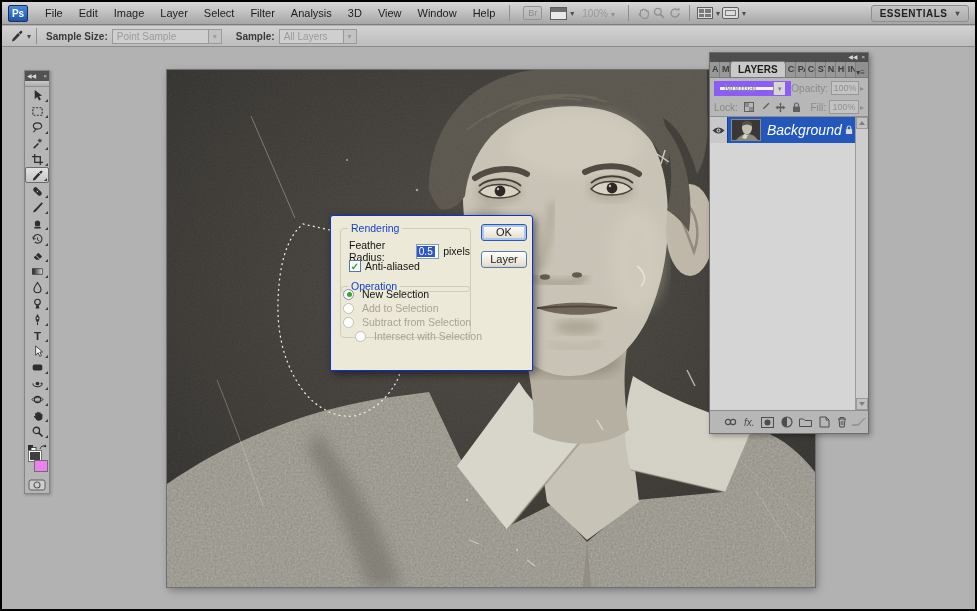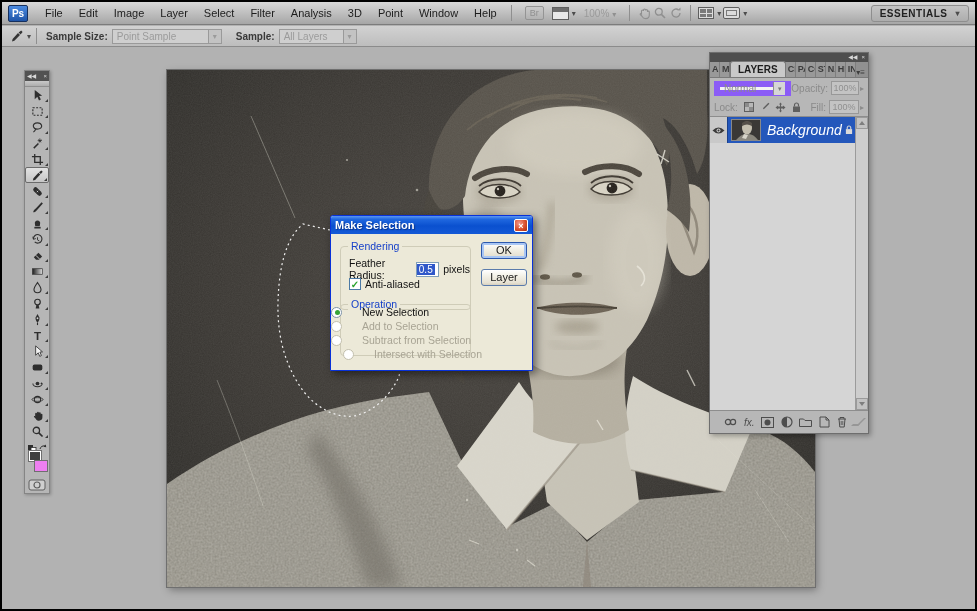--- a/index.html
+++ b/index.html
@@ -52,21 +52,21 @@
   .groupbox{position:absolute;left:9px;width:131px;border:1px solid #cfccb8;border-radius:4px;}
   .groupbox legend,.group-label{position:absolute;top:-7px;left:7px;background:#ece9d8;padding:0 3px;font-size:10.5px;color:#1741c9;}
   #grp-render{top:12px;height:64px;}
   #grp-oper{top:70px;height:52px;}
   #feather-row{position:absolute;left:8px;top:10px;display:flex;align-items:center;}
   #feather-input{width:27px;height:15px;border:1px solid #7f9db9;background:#fff;margin-left:3px;font-size:10px;display:flex;align-items:center;}
   #feather-input span{background:#2f57c9;color:#fff;padding:0 2px;}
   #feather-unit{margin-left:4px;}
   #aa-row{position:absolute;left:8px;top:31px;display:flex;align-items:center;gap:4px;}
   .checkbox{width:12px;height:12px;border:1px solid #4c7aa5;background:#fff;color:#2aa32a;font-size:10px;font-weight:bold;line-height:11px;text-align:center;}
-  .radio-row{position:absolute;left:0;display:flex;align-items:center;gap:20px;font-size:10.5px;}
+  .radio-row{position:absolute;left:12px;display:flex;align-items:center;gap:8px;font-size:10.5px;}
   .radio{width:11px;height:11px;border-radius:50%;border:1px solid #7d92a8;background:#fff;position:relative;}
   .radio.on::after{content:"";position:absolute;left:2.5px;top:2.5px;width:5px;height:5px;border-radius:50%;background:#37a337;}
   .radio.off{border-color:#c3c0ae;}
   .radio-row.disabled{color:#a8a494;}
   .xpbtn{position:absolute;left:150px;width:46px;height:17px;background:linear-gradient(180deg,#ffffff,#f2efe4 45%,#e6e1d2 85%,#d8d1bf);border:1px solid #5a7bac;border-radius:3px;font-size:11px;text-align:center;line-height:15px;color:#1a1a1a;}
   .xpbtn.focus{box-shadow:inset 0 0 0 2px #a9c6f4;border-color:#2d59ad;}
   
   #layers-panel{left:707px;top:50px;width:160px;height:382px;background:#b7b7b7;border:1px solid #6e6e6e;box-shadow:2px 2px 5px rgba(0,0,0,.3);z-index:20;}
   #lp-header{height:9px;background:#4e4e4e;color:#d9d9d9;font-size:6px;line-height:9px;display:flex;justify-content:flex-end;gap:4px;padding:0 3px;}
   #lp-tabs{height:16px;background:#909090;display:flex;align-items:flex-end;border-bottom:1px solid #7a7a7a;}
@@ -104,21 +104,21 @@
   <div id="menubar" class="abs">
     <div id="pslogo">Ps</div>
     <span class="menu-item">File</span>
     <span class="menu-item">Edit</span>
     <span class="menu-item">Image</span>
     <span class="menu-item">Layer</span>
     <span class="menu-item">Select</span>
     <span class="menu-item">Filter</span>
     <span class="menu-item">Analysis</span>
     <span class="menu-item">3D</span>
-    <span class="menu-item">Point</span>
+    <span class="menu-item">View</span>
     <span class="menu-item">Window</span>
     <span class="menu-item">Help</span>
     <span class="vsep"></span>
     <span id="br-btn">Br</span>
     <span class="mb-ico">
         <span class="win-ico"></span>
         <span class="caret">▾</span>
       </span>
     <span id="zoom-box"><span>100%</span><span class="caret dim">▾</span></span>
     <span class="vsep"></span>
@@ -441,24 +441,20 @@
           <circle cx="300" cy="430" r="1.2"></circle>
       </g>
 
       <path d="M163,160 L136,154 C119,168 112,196 111,232 C110,268 119,298 137,322 C151,339 169,348 187,346 C207,342 225,324 232,306 L233,302" fill="none" stroke="#f2f2f2" stroke-width="1.2" stroke-dasharray="2 3.2"></path>
 
       <rect width="648" height="517" filter="url(#grain)" opacity="0.12"></rect>
     </svg>
   </div>
 
   <div id="dialog" class="abs">
-    <div id="dialog-title">
-      <span>Make Selection</span>
-      <div id="dialog-close">×</div>
-    </div>
     <div id="dialog-body">
       <div class="groupbox" id="grp-render">
         <span class="group-label">Rendering</span>
         <div id="feather-row">
           <span style="font-size:10.5px;">Feather Radius:</span>
           <span id="feather-input">
               <span>0.5</span>
             </span>
           <span id="feather-unit" style="font-size:10.5px;">pixels</span>
         </div>

